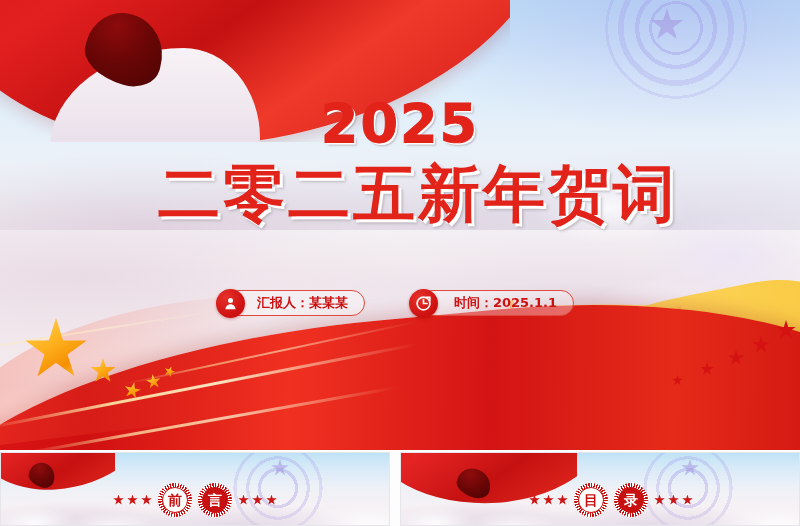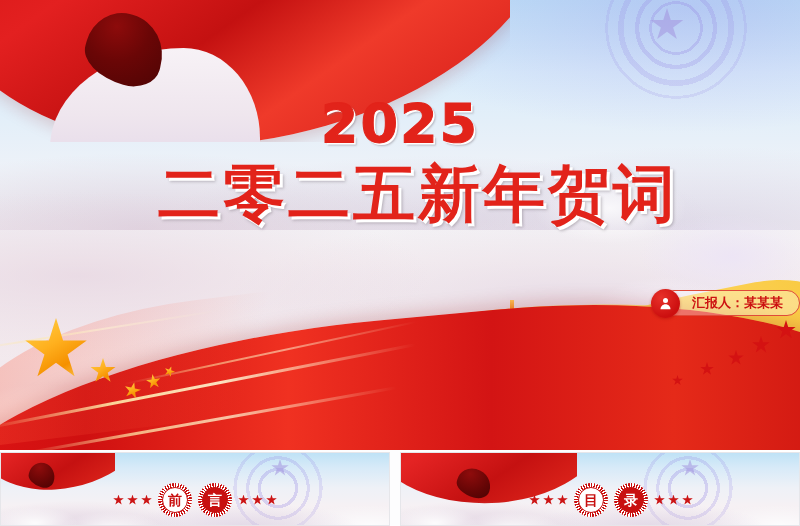--- a/index.html
+++ b/index.html
@@ -172,21 +172,21 @@
   }
   .banner-text {
     color:#ffffff; font-size:17px; font-weight:700; letter-spacing:1px;
     font-family:"DejaVu Sans","Liberation Sans",sans-serif;
   }
   .bdot { position:absolute; top:14px; width:8px; height:8px; border-radius:50%; background:#ffffff; }
   .bdot.l { left:14px; } .bdot.r { right:14px; }
 
   .info-row {
     position:absolute; left:0; right:0; top:290px;
-    display:flex; justify-content:center; align-items:flex-end; gap:54px;flex-direction:column;
+    display:flex; justify-content:center; align-items:flex-end; gap:54px;
   }
   .chip {
     position:relative; display:flex; align-items:center;
     height:26px; padding:0 16px 0 30px;
     border:1.4px solid #e04a3a; border-radius:13px;
     color:#cc1111; font-size:13px; font-weight:700; white-space:nowrap;
     font-family:"DejaVu Sans","Liberation Sans",sans-serif;
     background: rgba(255,255,255,.35);
   }
   .chip .badge {
@@ -368,20 +368,30 @@
     <div class="info-row">
       <div class="chip">
         <span class="badge">
           <svg width="15" height="15" viewBox="0 0 24 24" fill="#ffffff" aria-hidden="true">
             <circle cx="12" cy="7" r="4"></circle>
             <path d="M4 21c0-4.4 3.6-8 8-8s8 3.6 8 8z"></path>
           </svg>
         </span>
         <span>汇报人：某某某</span>
       </div>
+      <div class="chip time">
+        <span class="badge">
+          <svg width="17" height="17" viewBox="0 0 24 24" aria-hidden="true">
+            <circle cx="12" cy="12" r="9" fill="none" stroke="#ffffff" stroke-width="2.4"></circle>
+            <path d="M12 6.5 V12 H17" fill="none" stroke="#ffffff" stroke-width="2.4" stroke-linecap="round"></path>
+            <path d="M16 3.2 h5 v5" fill="none" stroke="#ffffff" stroke-width="2.2" stroke-linecap="round"></path>
+          </svg>
+        </span>
+        <span>时间：2025.1.1</span>
+      </div>
     </div>
   </div>
 
   <div class="thumbs">
 
     <div class="thumb a">
       <div class="t-emblem"></div>
       <div class="t-emblem-star"></div>
       <div class="t-ribbon">
         <div class="tb"></div>

